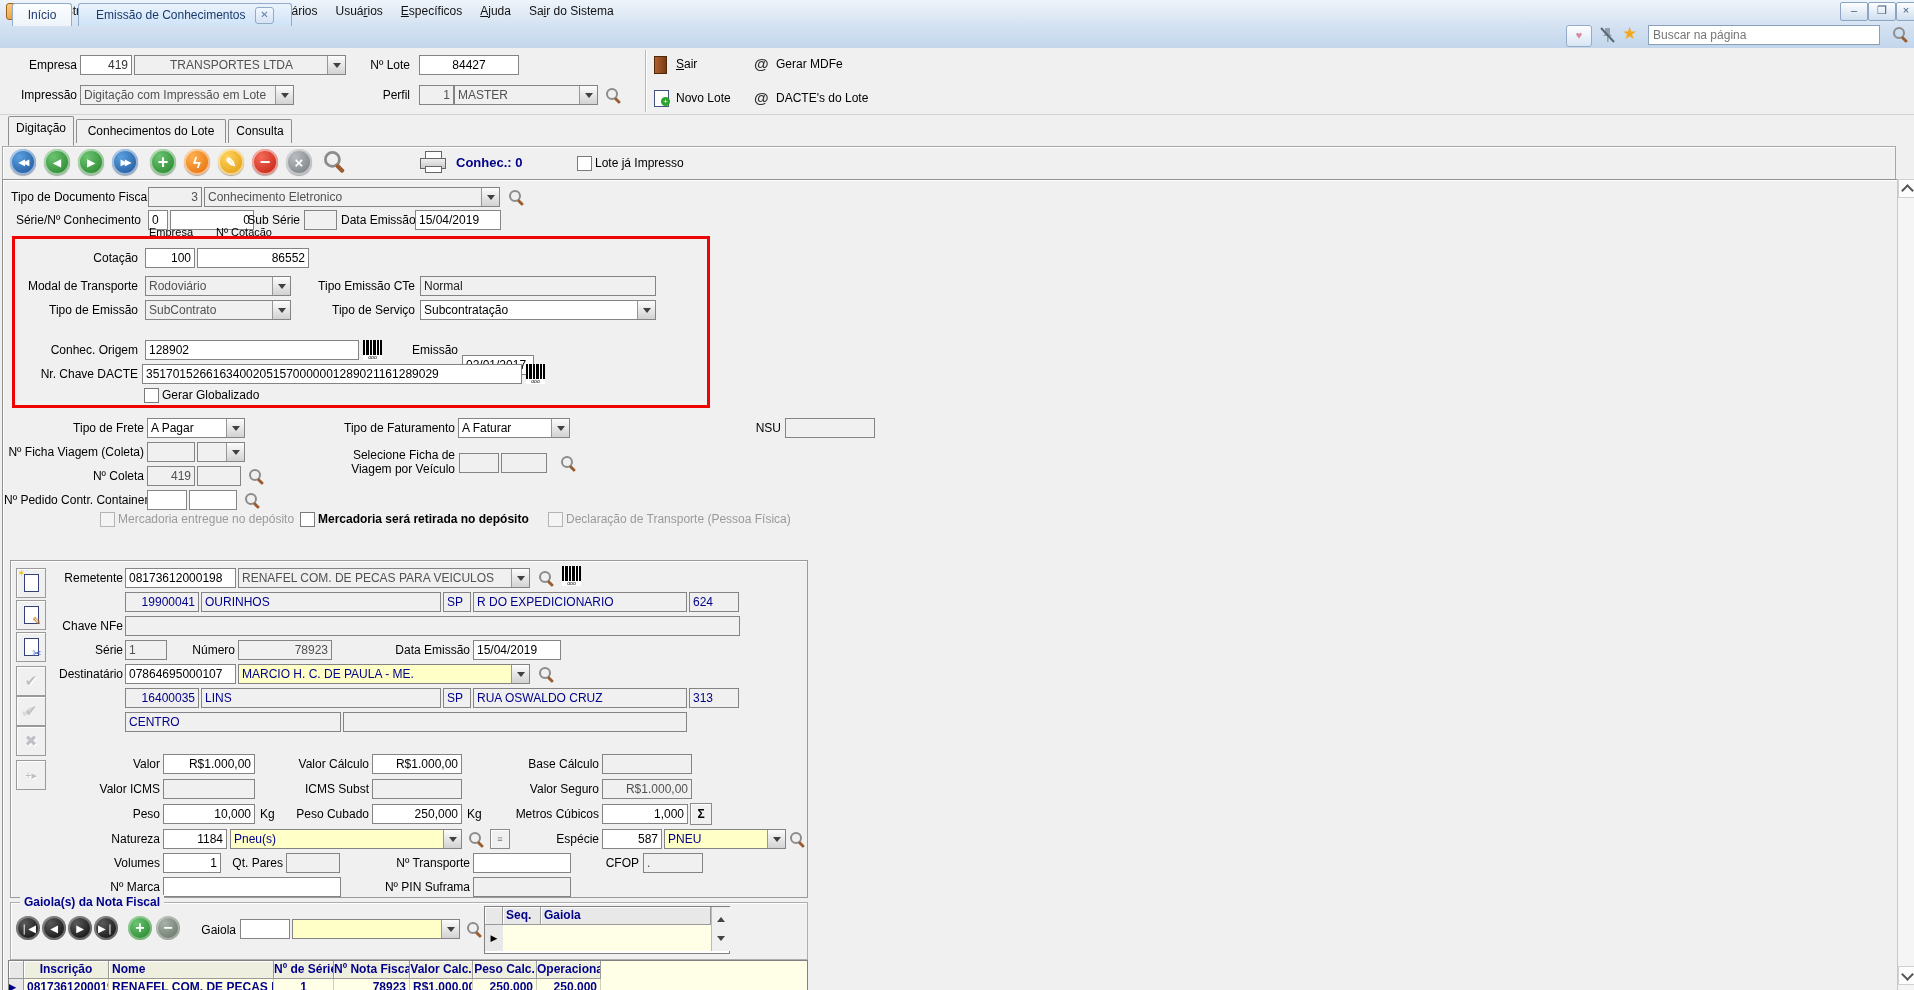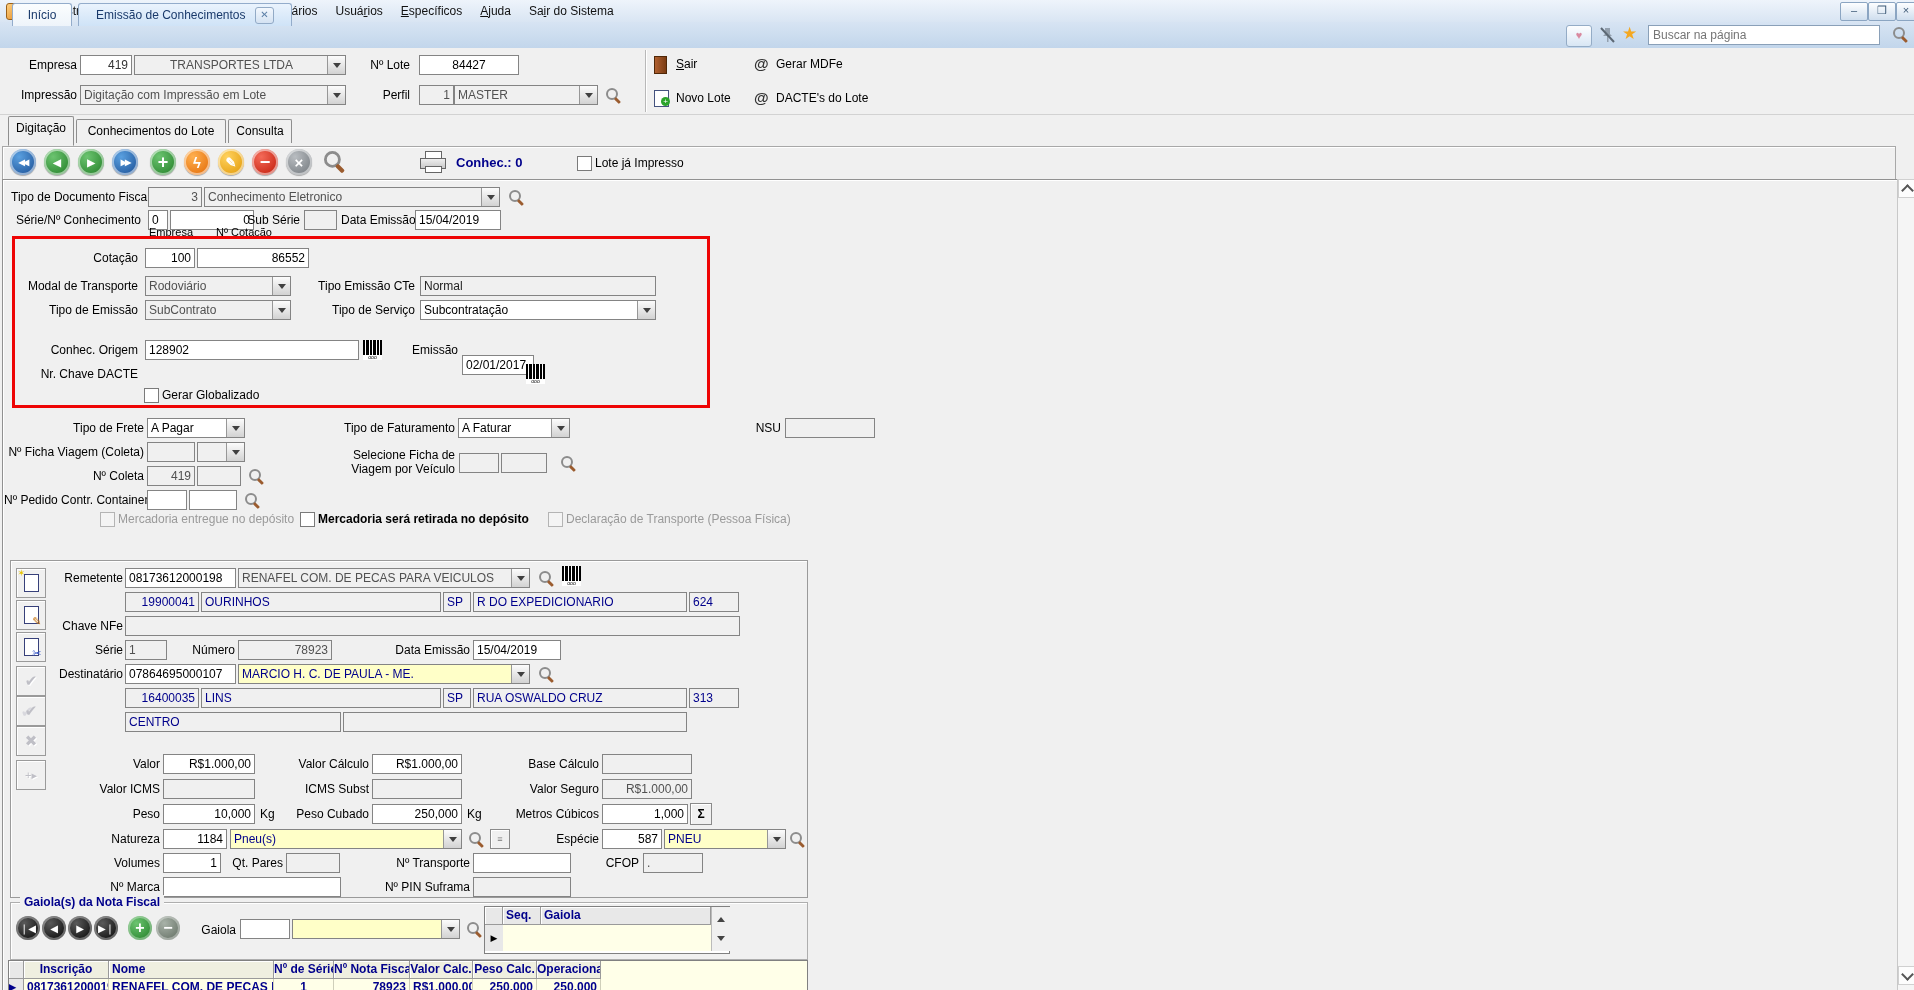--- a/index.html
+++ b/index.html
@@ -115,21 +115,21 @@
   <div id="hdr" class="abs"></div>
   <div class="lbl" style="left:17px;top:55px;width:60px;">Empresa</div>
   <div class="fld rt" style="left:80px;top:55px;width:52px;color:#333;">419</div>
   <div class="fld combo dis ct" style="left:134px;top:55px;width:212px;">
     <span>TRANSPORTES LTDA</span>
     <span class="ddb"></span>
   </div>
   <div class="lbl" style="left:350px;top:55px;width:60px;">Nº Lote</div>
   <div class="fld ct" style="left:419px;top:55px;width:100px;">84427</div>
   <div class="lbl" style="left:17px;top:85px;width:60px;">Impressão</div>
-  <div class="fld combo dis" style="left:80px;top:85px;width:266px;">
+  <div class="fld combo dis" style="left:80px;top:85px;width:214px;">
     <span>Digitação com Impressão em Lote</span>
     <span class="ddb"></span>
   </div>
   <div class="lbl" style="left:370px;top:85px;width:40px;">Perfil</div>
   <div class="fld dis rt" style="left:419px;top:85px;width:35px;">1</div>
   <div class="fld combo dis" style="left:454px;top:85px;width:144px;">
     <span>MASTER</span>
     <span class="ddb"></span>
   </div>
   <div class="mag" style="left:605px;top:87px;"></div>
@@ -229,20 +229,21 @@
     <span class="ddb"></span>
   </div>
 
   <div class="lbl" style="left:48px;top:340px;width:90px;">Conhec. Origem</div>
   <div class="fld" style="left:145px;top:340px;width:214px;">128902</div>
   <div class="bar" style="left:363px;top:340px;"></div>
   <div class="lbl" style="left:408px;top:340px;width:50px;">Emissão</div>
   <div class="fld" style="left:462px;top:355px;width:72px;">02/01/2017</div>
 
   <div class="lbl" style="left:38px;top:364px;width:100px;">Nr. Chave DACTE</div>
+  <div class="fld" style="left:142px;top:364px;width:380px;">35170152661634002051570000001289021161289029</div>
   <div class="bar" style="left:526px;top:364px;"></div>
   <div class="cb" style="left:144px;top:388px;"></div>
   <div class="cblbl" style="left:162px;top:388px;">Gerar Globalizado</div>
 
   <div class="lbl" style="left:64px;top:418px;width:80px;">Tipo de Frete</div>
   <div class="fld combo" style="left:147px;top:418px;width:98px;">
     <span>A Pagar</span>
     <span class="ddb"></span>
   </div>
   <div class="lbl" style="left:325px;top:418px;width:130px;">Tipo de Faturamento</div>

